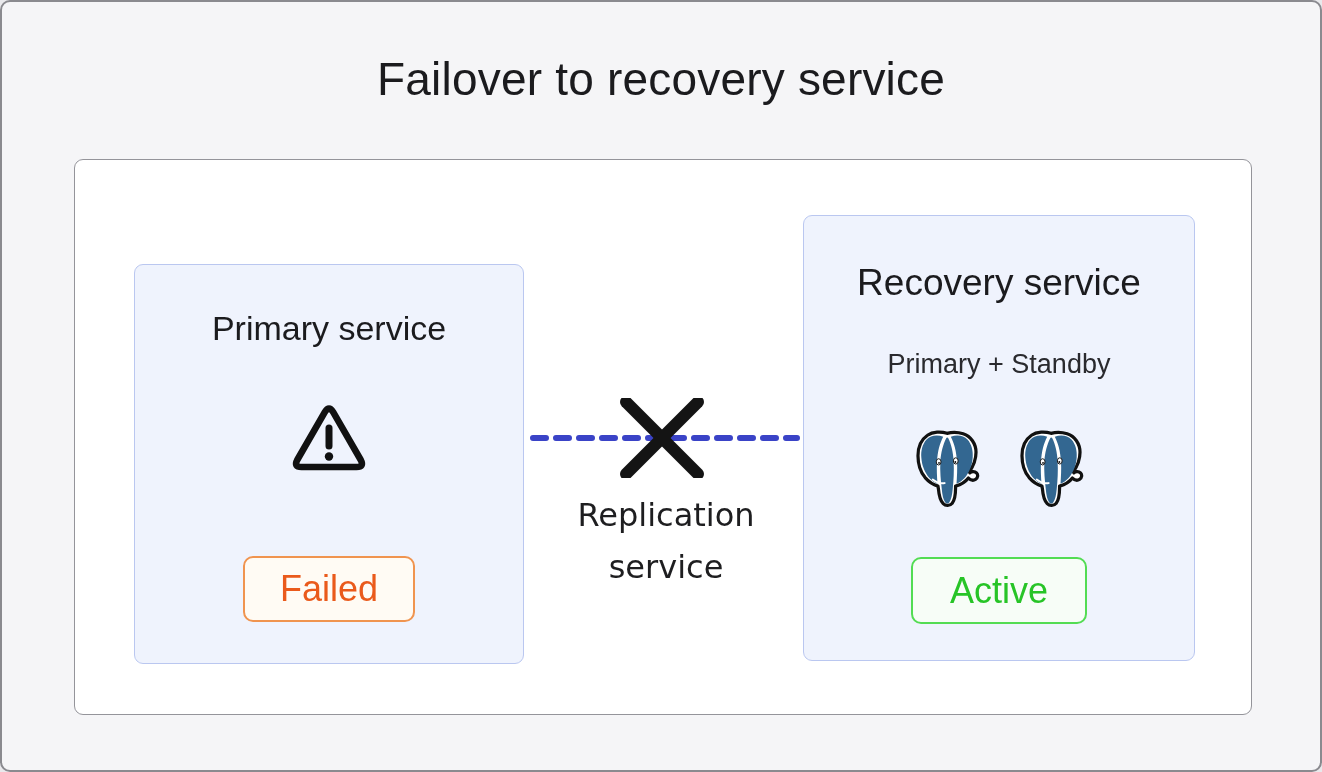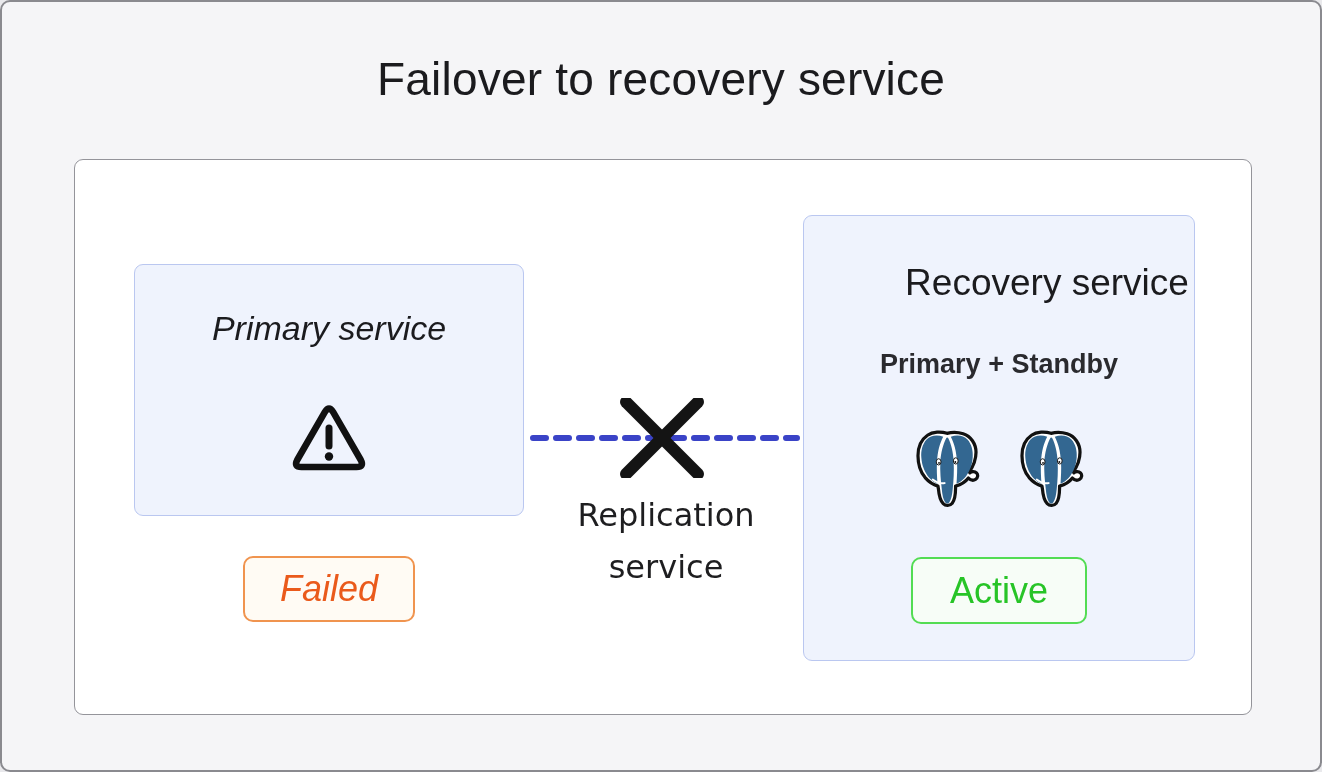--- a/index.html
+++ b/index.html
@@ -21,27 +21,27 @@
     font-size:46px; font-weight:500; color:var(--heading); letter-spacing:.2px;
   }
   .canvas{
     position:absolute; left:72px; top:157px; width:1178px; height:556px;
     background:var(--canvas-bg); border:1.5px solid var(--canvas-border); border-radius:9px;
   }
   .node{
     position:absolute; background:var(--node-bg);
     border:1.5px solid var(--node-border); border-radius:9px;
   }
-  .node-primary{ left:59px; top:104px; width:390px; height:252px;font-style:italic; }
+  .node-primary{ left:59px; top:104px; width:390px; height:400px; }
   .node-recovery{ left:728px; top:55px; width:392px; height:446px; }
   .centered{ position:absolute; left:50%; transform:translateX(-50%); white-space:nowrap; }
   .node-title{ color:var(--heading); font-weight:500; }
   .node-primary .node-title{ top:44px; font-size:34px; }
-  .node-recovery .node-title{ top:46px; font-size:37px;margin-left:48px; }
-  .node-subtitle{ top:133px; font-size:27px; color:var(--subtext); font-weight:700; }
+  .node-recovery .node-title{ top:46px; font-size:37px; }
+  .node-subtitle{ top:133px; font-size:27px; color:var(--subtext); font-weight:400; }
   .warning-wrap{ top:138px; }
   .badge{
     display:flex; align-items:center; justify-content:center;
     border-radius:10px; font-size:36px; font-weight:400;
   }
   .badge-failed{
     top:243px; width:172px; height:66px; color:var(--failed-text);
     border:2px solid var(--failed-border); background:var(--failed-bg);margin-top:48px;
   }
   .badge-active{

